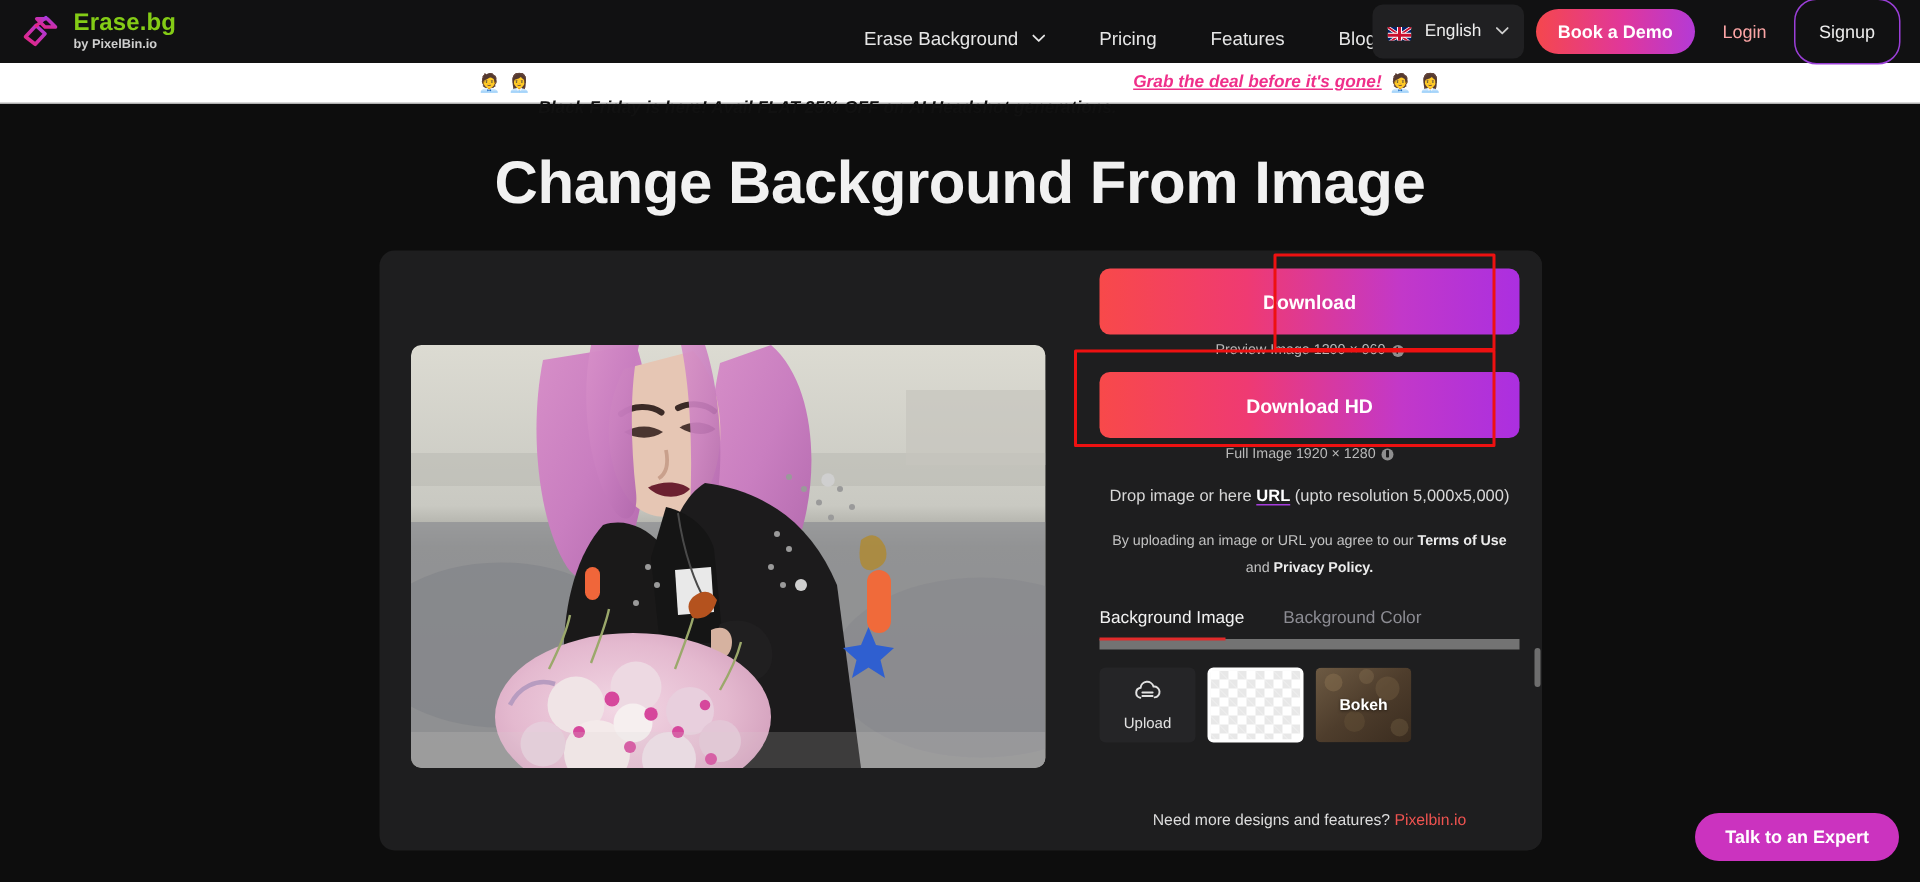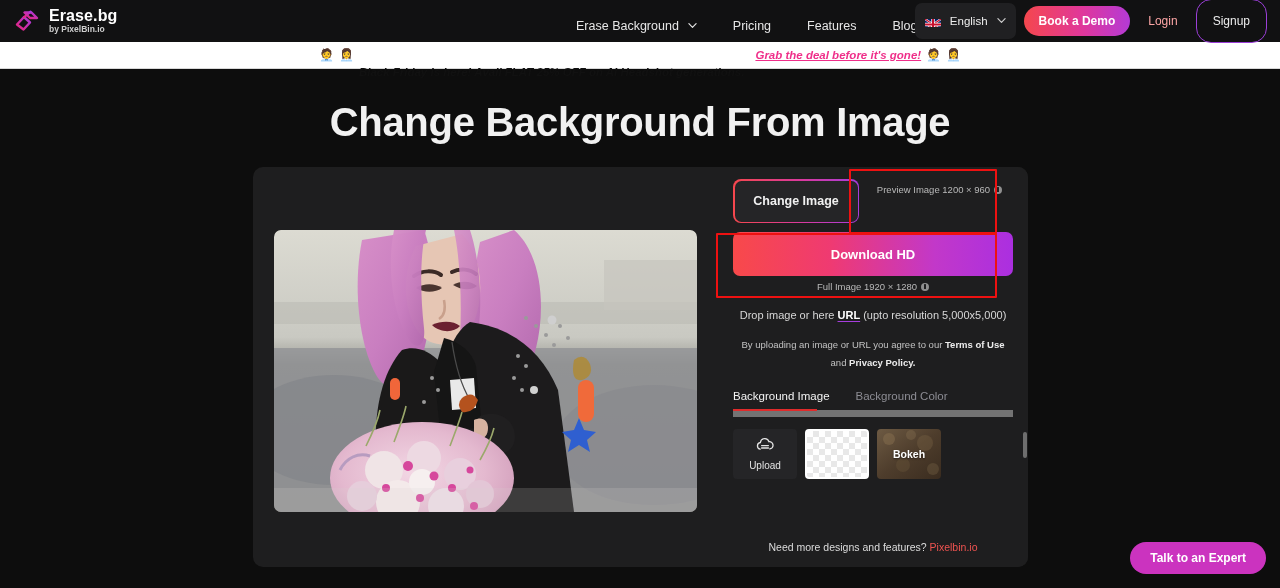--- a/index.html
+++ b/index.html
@@ -15,21 +15,21 @@
     height: 42px; width: 100%;
     background: #111112;
     display: flex; align-items: center;
     padding: 0 13px;
     position: relative;
   }
   .brand { display: flex; align-items: center; gap: 8px; }
   .brand-logo { width: 28px; height: 28px; flex: 0 0 28px; }
   .brand-text { line-height: 1; }
   .brand-title {
-    font-size: 16px; font-weight: bold; color: #ffffff;
+    font-size: 16px; font-weight: bold; color: #84cc16;
     letter-spacing: .1px; display: block;
   }
   .brand-sub {
     font-size: 8.5px; color: #cfcfcf; display: block; margin-top: 1px;
     font-weight: bold;
   }
 
   .nav-links {
     display: flex; align-items: center; gap: 36px;
     position: absolute; left: 576px; top: 0; height: 52px;
@@ -448,24 +448,22 @@
 
           <rect y="258" width="423" height="24" fill="#d9d3d3" opacity=".18"></rect>
         </g>
       </svg>
     </div>
   </div>
 
   <div class="editor-right">
 
     <div class="btn-row">
-      <div class="change-img-wrap">
-        <button class="change-img">Change Image</button>
-      </div>
       <div class="dl-col">
+        <button class="btn-grad">Download</button>
         <div class="cap">
           <span>Preview Image 1200 × 960</span>
           <span class="info-dot"></span>
         </div>
       </div>
     </div>
 
     <div class="hd-block">
       <button class="btn-grad">Download HD</button>
       <div class="cap">

